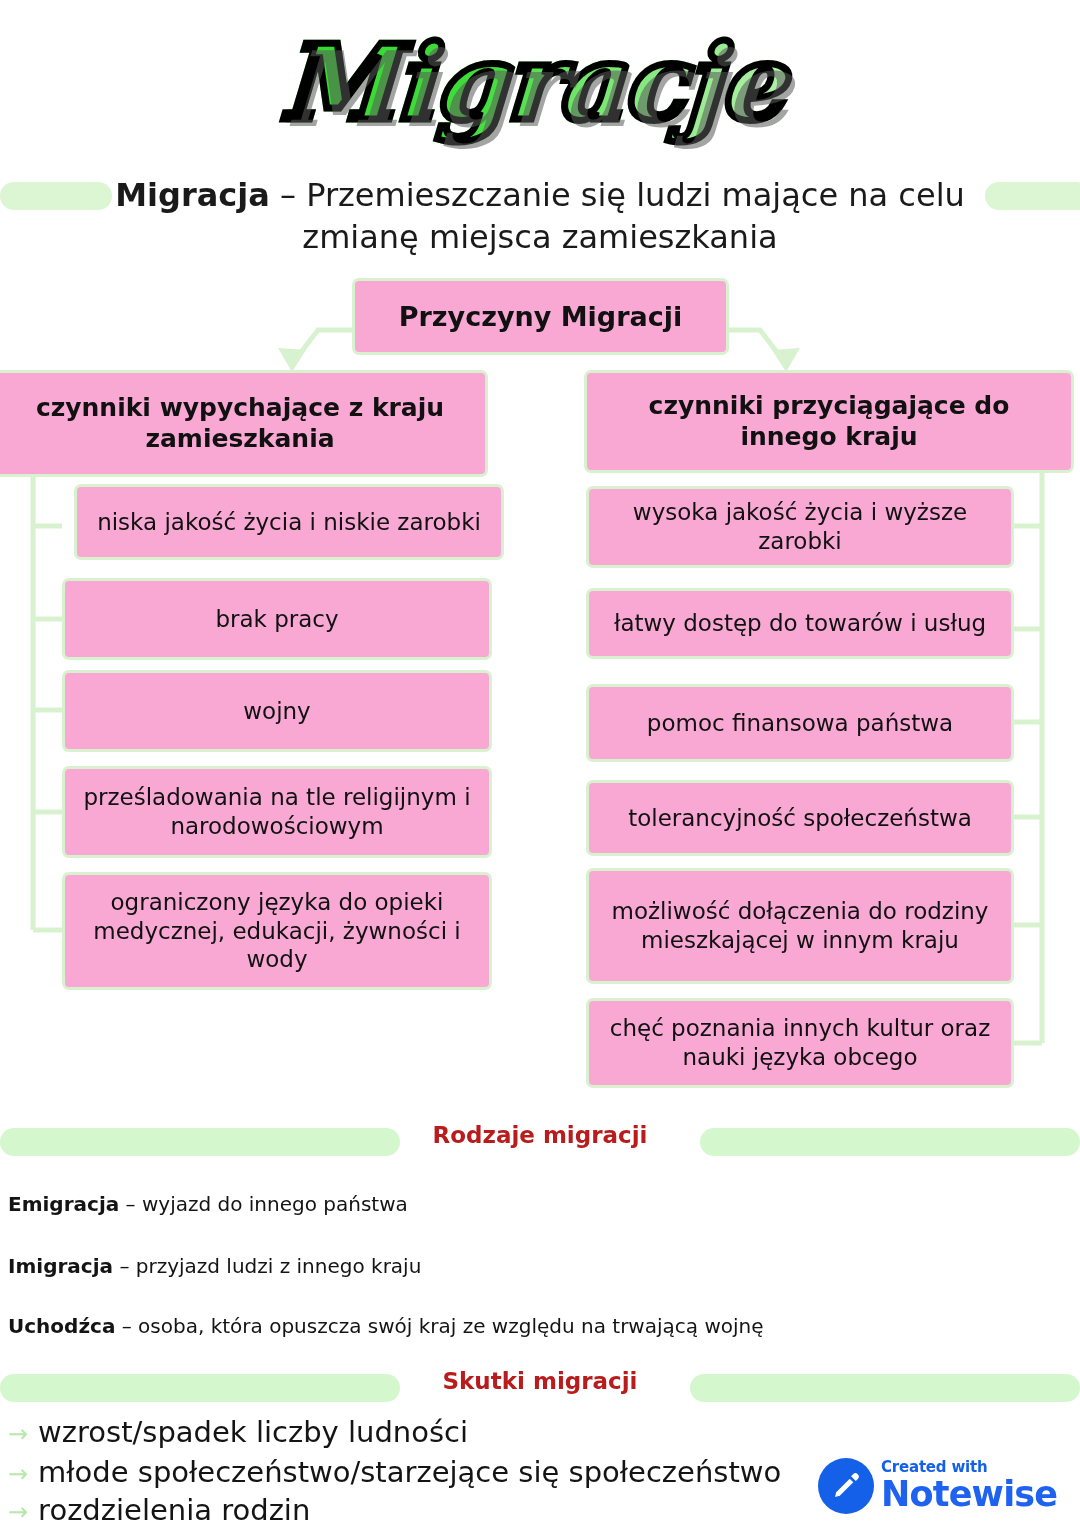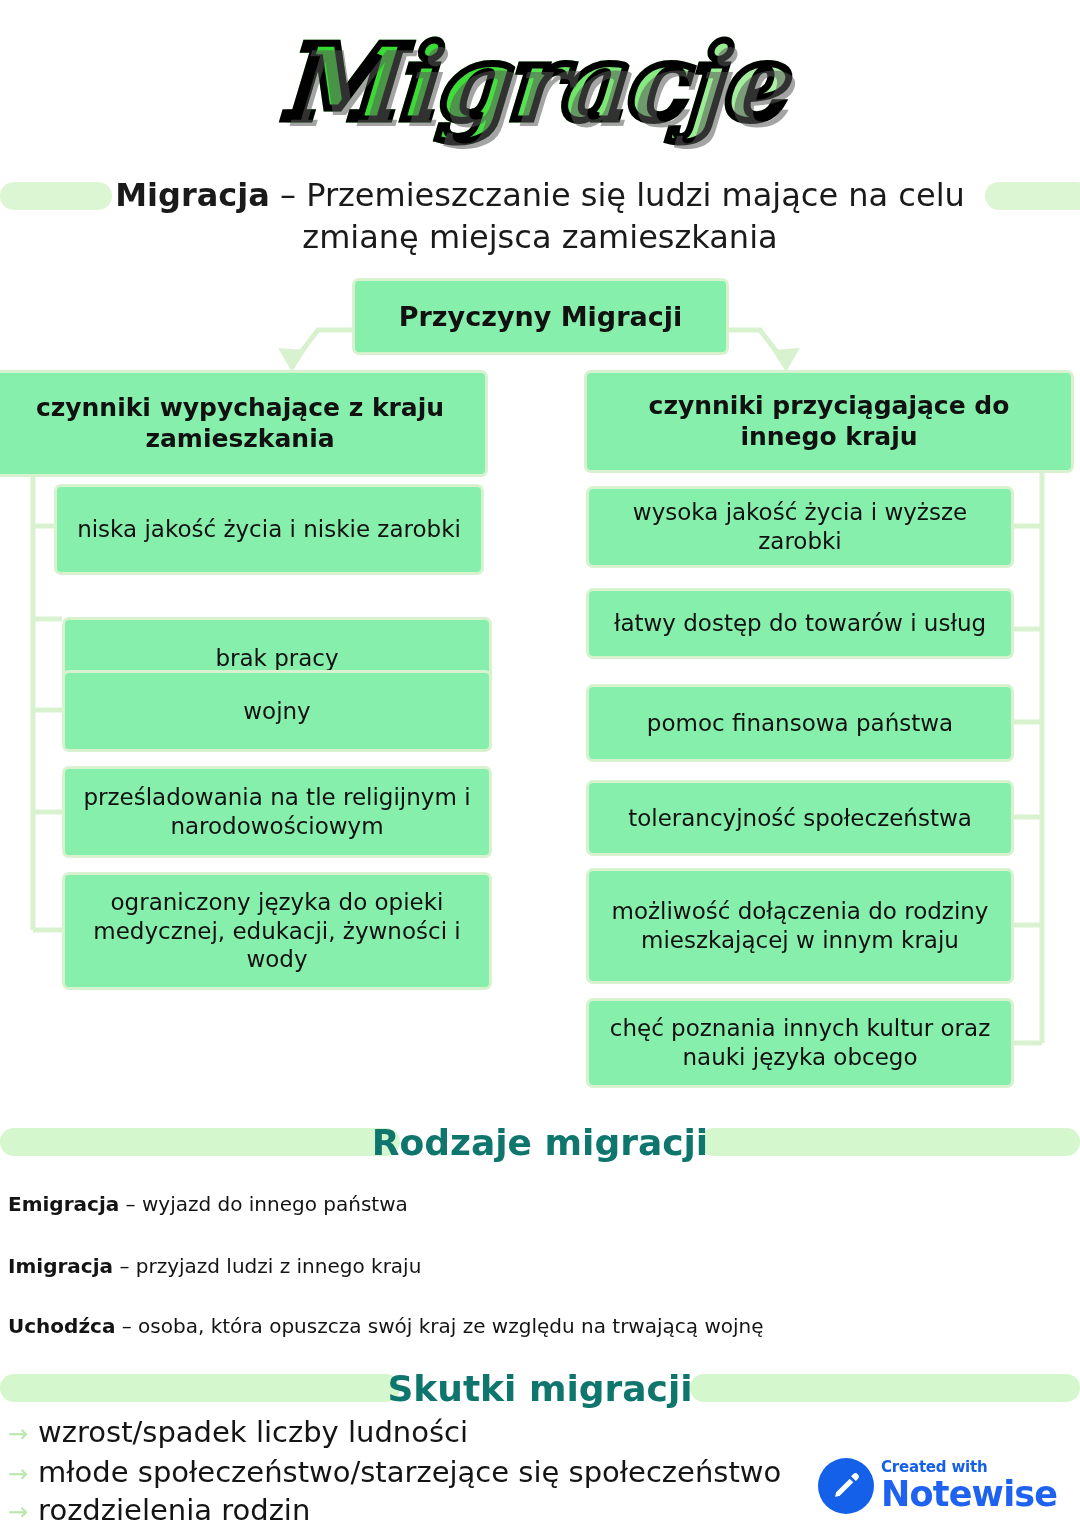--- a/index.html
+++ b/index.html
@@ -78,21 +78,21 @@
   .def-text b { font-weight: bold; }
 
   
   .flow { position: absolute; left: 0; top: 0; width: 1080px; height: 1110px; }
   .flow svg { position: absolute; left: 0; top: 0; }
 
   .node {
     position: absolute;
     border: 3px solid #d8f2cf;
     border-radius: 7px;
-    background: #86efac;
+    background: #f9a8d4;
     display: flex;
     align-items: center;
     justify-content: center;
     text-align: center;
     color: #111111;
     padding: 4px 10px;
   }
   .node.root {
     left: 352px; top: 278px; width: 377px; height: 77px;
     font-size: 27px; font-weight: bold;
@@ -120,23 +120,23 @@
     position: absolute;
     top: 6px;
     height: 28px;
     background: #d5f7cd;
     border-radius: 14px;
   }
   .section-head .label {
     position: absolute;
     left: 0; top: 0; width: 1080px;
     text-align: center;
-    font-size: 36px;
+    font-size: 23px;
     font-weight: bold;
-    color: #0f766e;
+    color: #b91c1c;
   }
 
   
   .body-line {
     position: absolute;
     left: 8px;
     width: 1060px;
     font-size: 20px;
     line-height: 1.3;
     color: #141414;
@@ -240,24 +240,24 @@
       <span>Przyczyny Migracji</span>
     </div>
 
     <div class="node branch left">
       <span>czynniki wypychające z kraju zamieszkania</span>
     </div>
     <div class="node branch right">
       <span>czynniki przyciągające do innego kraju</span>
     </div>
 
-    <div class="node leaf" style="left:54px; top:484px; width:430px; height:91px;">
+    <div class="node leaf" style="left:74px; top:484px; width:430px; height:76px;">
       <span>niska jakość życia i niskie zarobki</span>
     </div>
-    <div class="node leaf" style="left:62px; top:578px; width:430px; height:82px;margin-top:39px;">
+    <div class="node leaf" style="left:62px; top:578px; width:430px; height:82px;">
       <span>brak pracy</span>
     </div>
     <div class="node leaf" style="left:62px; top:670px; width:430px; height:82px;">
       <span>wojny</span>
     </div>
     <div class="node leaf" style="left:62px; top:766px; width:430px; height:92px;">
       <span>prześladowania na tle religijnym i narodowościowym</span>
     </div>
     <div class="node leaf" style="left:62px; top:872px; width:430px; height:118px;">
       <span>ograniczony języka do opieki medycznej, edukacji, żywności i wody</span>

